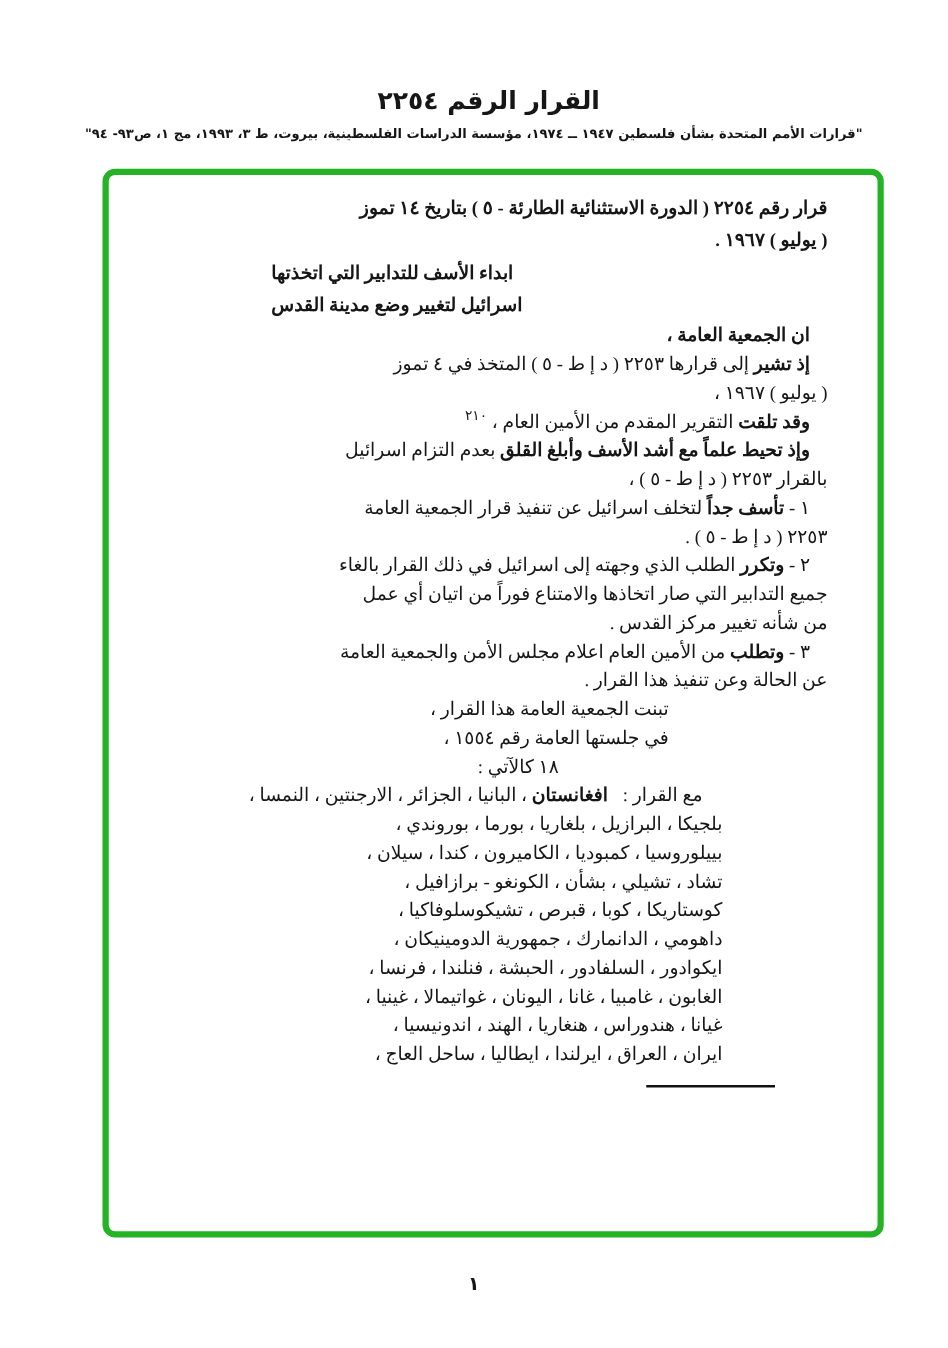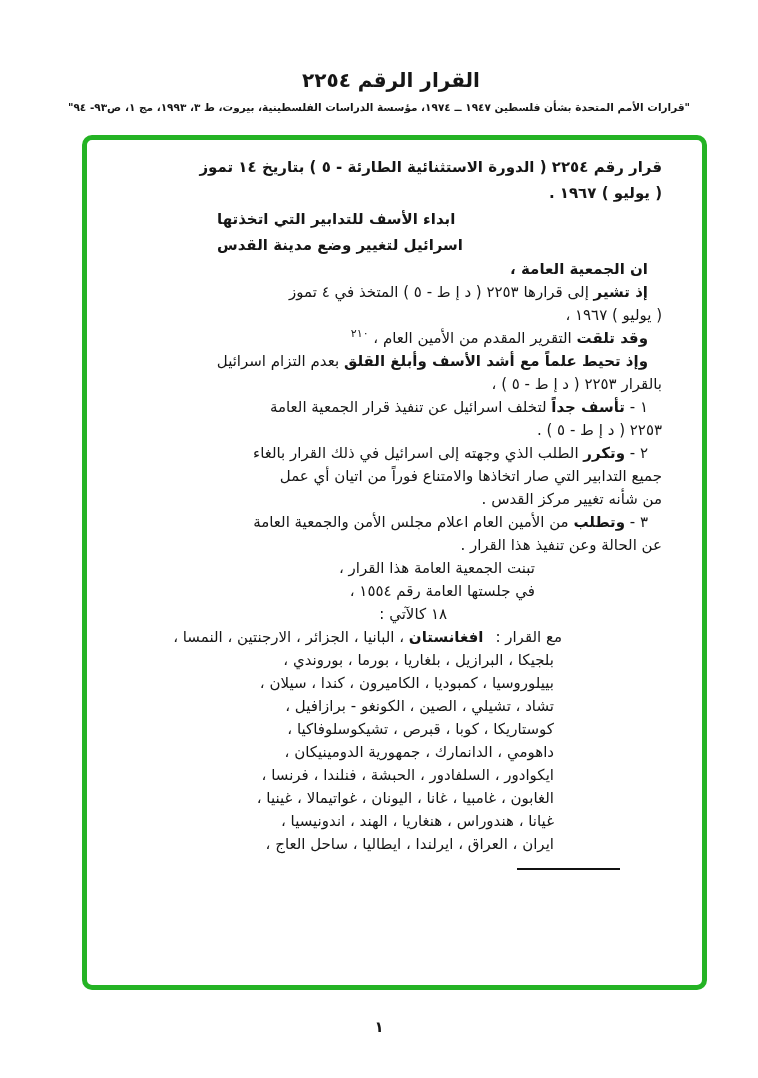--- a/index.html
+++ b/index.html
@@ -26,37 +26,37 @@
   .frame {
     position:absolute; left:82px; top:135px;
     width:625px; height:855px;
     border:5px solid #24b324;
     border-radius:10px;
     background:#ffffff;
   }
   .content {
     direction:rtl; text-align:right;
     padding:14px 40px 0 40px;
-    font-size:15px; line-height:23px;
+    font-size:15px; line-height:23px;font-family:Liberation Serif, serif;
   }
   
   .doc-heading { font-weight:bold; line-height:26px; }
   .doc-subject { font-weight:bold; line-height:26px; text-align:left; padding-left:90px; }
   
   .para { text-indent:14px; }
   .cont { text-indent:0; }
   .lead { font-weight:bold; }
   sup.note { font-size:11px; vertical-align:super; line-height:0; }
   
   .adopt { margin-right:127px; }
   .adopt-last { margin-right:215px; }
   
   .vote-line1 { margin-right:100px; }
   .vote-label { margin-left:12px; }
-  .vote-cont { margin-right:108px; }
+  .vote-cont { margin-right:84px; }
   .bold { font-weight:bold; }
   
   .fn-sep {
     width:103px; height:2px; background:#111;
     margin:12px 42px 0 0;
   }
   .footnote {
     margin-top:7px; margin-right:-28px;
     font-size:10px; line-height:16px; font-weight:bold;
   }
@@ -101,21 +101,21 @@
     <div class="para"><span>٣ - </span><span class="lead">وتطلب</span><span> من الأمين العام اعلام مجلس الأمن والجمعية العامة</span></div>
     <div class="cont">عن الحالة وعن تنفيذ هذا القرار .</div>
 
     <div class="adopt">تبنت الجمعية العامة هذا القرار ،</div>
     <div class="adopt">في جلستها العامة رقم ١٥٥٤ ،</div>
     <div class="adopt-last">١٨ كالآتي :</div>
 
     <div class="vote-line1"><span class="vote-label">مع القرار :</span><span class="bold">افغانستان</span><span> ، البانيا ، الجزائر ، الارجنتين ، النمسا ،</span></div>
     <div class="vote-cont">بلجيكا ، البرازيل ، بلغاريا ، بورما ، بوروندي ،</div>
     <div class="vote-cont">بييلوروسيا ، كمبوديا ، الكاميرون ، كندا ، سيلان ،</div>
-    <div class="vote-cont">تشاد ، تشيلي ، الصين ، الكونغو - برازافيل ،</div>
+    <div class="vote-cont">تشاد ، تشيلي ، بشأن ، الكونغو - برازافيل ،</div>
     <div class="vote-cont">كوستاريكا ، كوبا ، قبرص ، تشيكوسلوفاكيا ،</div>
     <div class="vote-cont">داهومي ، الدانمارك ، جمهورية الدومينيكان ،</div>
     <div class="vote-cont">ايكوادور ، السلفادور ، الحبشة ، فنلندا ، فرنسا ،</div>
     <div class="vote-cont">الغابون ، غامبيا ، غانا ، اليونان ، غواتيمالا ، غينيا ،</div>
     <div class="vote-cont">غيانا ، هندوراس ، هنغاريا ، الهند ، اندونيسيا ،</div>
     <div class="vote-cont">ايران ، العراق ، ايرلندا ، ايطاليا ، ساحل العاج ،</div>
 
     <div class="fn-sep"></div>
 
   </div>

